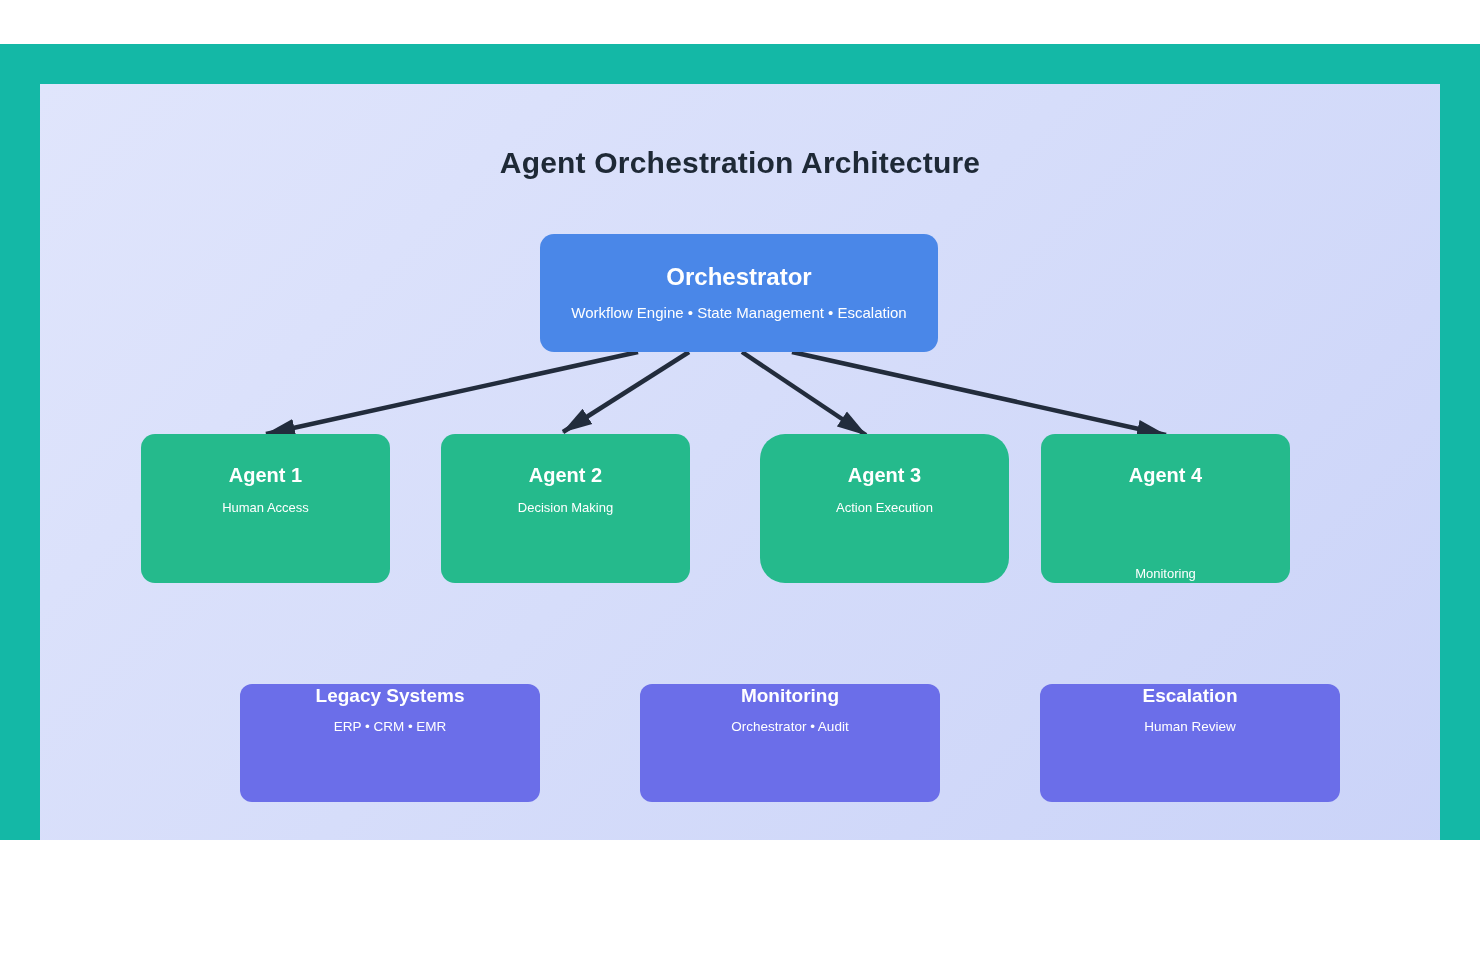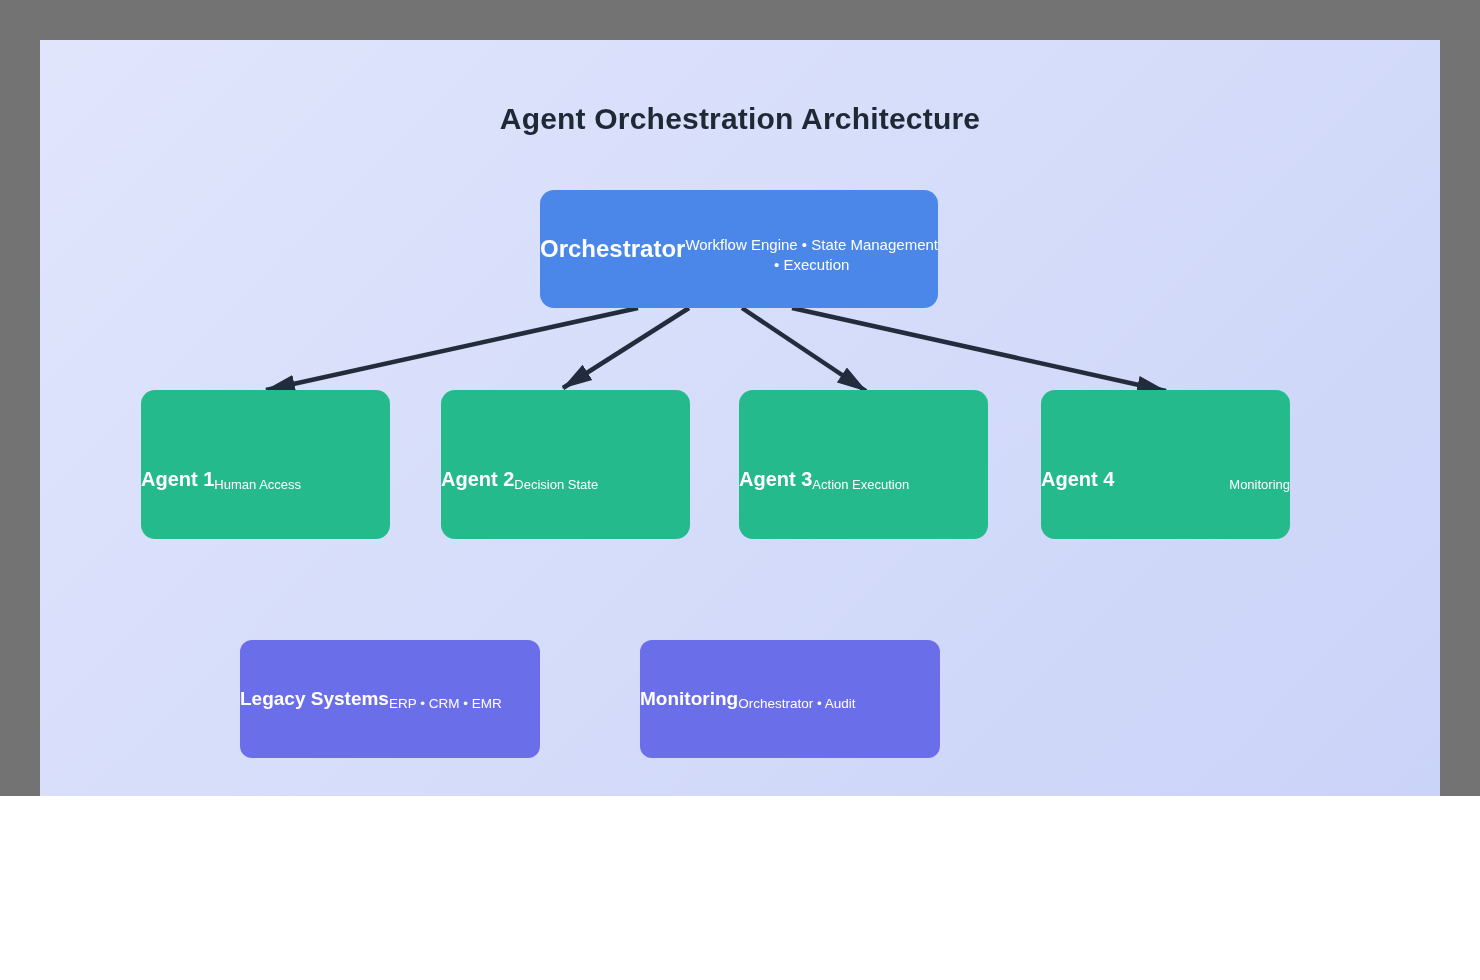--- a/index.html
+++ b/index.html
@@ -5,22 +5,23 @@
   html, body {
     margin: 0;
     padding: 0;
     background: #ffffff;
     font-family: "Liberation Sans", sans-serif;
   }
   .stage {
     position: relative;
     width: 1480px;
     height: 796px;
-    background: #737373;
+    background: #14b8a6;
     overflow: hidden;
+    margin-top: 44px;
   }
   .panel {
     position: absolute;
     left: 40px;
     top: 40px;
     width: 1400px;
     height: 900px;
     background: linear-gradient(135deg, #e0e5fc 0%, #d6ddfa 45%, #c9d2f8 100%);
   }
   .diagram-title {
@@ -34,21 +35,21 @@
     color: #1e2936;
     letter-spacing: 0.2px;
   }
   .box {
     position: absolute;
     border-radius: 14px;
     color: #ffffff;
     text-align: center;
     box-sizing: border-box;
     display: flex;
-    flex-direction: row;
+    flex-direction: column;
     align-items: center;
   }
   .box .box-title { font-weight: bold; }
   .orchestrator {
     left: 540px;
     top: 190px;
     width: 398px;
     height: 118px;
     background: #4a87e8;
     justify-content: center;
@@ -59,21 +60,21 @@
     top: 390px;
     width: 249px;
     height: 149px;
     background: #25ba8c;
     padding-top: 29px;
   }
   .agent .box-title { font-size: 20px; line-height: 24px; }
   .agent .box-subtitle { font-size: 13px; line-height: 18px; margin-top: 12px; }
   .agent-1 { left: 141px; }
   .agent-2 { left: 441px; }
-  .agent-3 { left: 739px; }
+  .agent-3 { left: 760px; border-radius: 25px; }
   .agent-4 { left: 1041px; justify-content: space-between; }
   .system {
     top: 640px;
     width: 300px;
     height: 118px;
     background: #6b6ee9;
     border-radius: 12px;
     justify-content: flex-start;
   }
   .system .box-title { font-size: 19px; line-height: 24px; }
@@ -106,41 +107,45 @@
       </marker>
     </defs>
     <line x1="638" y1="308" x2="266" y2="390" stroke="#222c3c" stroke-width="4.5" marker-end="url(#arrowhead)"></line>
     <line x1="689" y1="308" x2="563" y2="388" stroke="#222c3c" stroke-width="4.5" marker-end="url(#arrowhead)"></line>
     <line x1="742" y1="308" x2="866" y2="391" stroke="#222c3c" stroke-width="4.5" marker-end="url(#arrowhead)"></line>
     <line x1="792" y1="308" x2="1166" y2="391" stroke="#222c3c" stroke-width="4.5" marker-end="url(#arrowhead)"></line>
   </svg>
 
   <div class="box orchestrator">
     <div class="box-title">Orchestrator</div>
-    <div class="box-subtitle">Workflow Engine • State Management • Execution</div>
+    <div class="box-subtitle">Workflow Engine • State Management • Escalation</div>
   </div>
 
   <div class="box agent agent-1">
     <div class="box-title">Agent 1</div>
     <div class="box-subtitle">Human Access</div>
   </div>
   <div class="box agent agent-2">
     <div class="box-title">Agent 2</div>
-    <div class="box-subtitle">Decision State</div>
+    <div class="box-subtitle">Decision Making</div>
   </div>
   <div class="box agent agent-3">
     <div class="box-title">Agent 3</div>
     <div class="box-subtitle">Action Execution</div>
   </div>
   <div class="box agent agent-4">
     <div class="box-title">Agent 4</div>
     <div class="box-subtitle">Monitoring</div>
   </div>
 
   <div class="box system system-1">
     <div class="box-title">Legacy Systems</div>
     <div class="box-subtitle">ERP • CRM • EMR</div>
   </div>
   <div class="box system system-2">
     <div class="box-title">Monitoring</div>
     <div class="box-subtitle">Orchestrator • Audit</div>
   </div>
+  <div class="box system system-3">
+    <div class="box-title">Escalation</div>
+    <div class="box-subtitle">Human Review</div>
+  </div>
 </div>
 
 </body></html>

